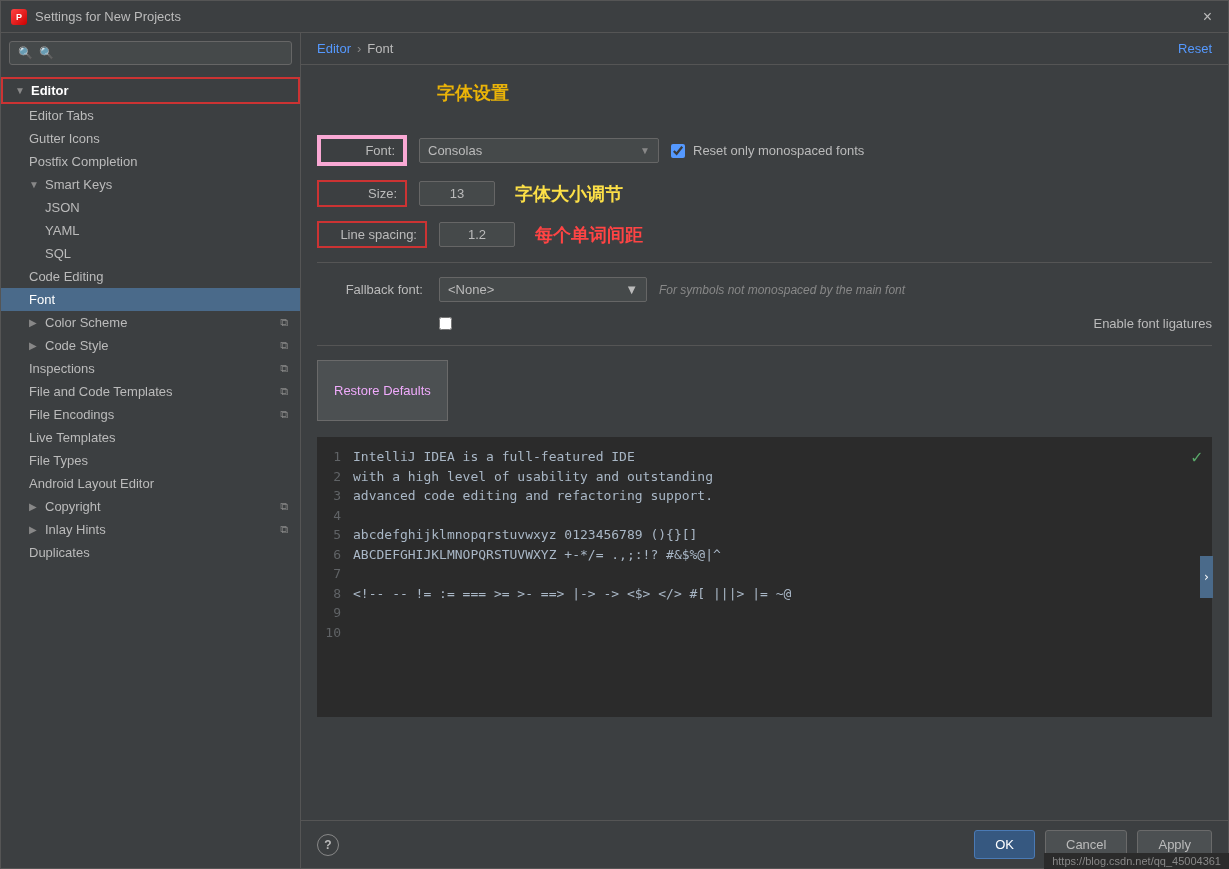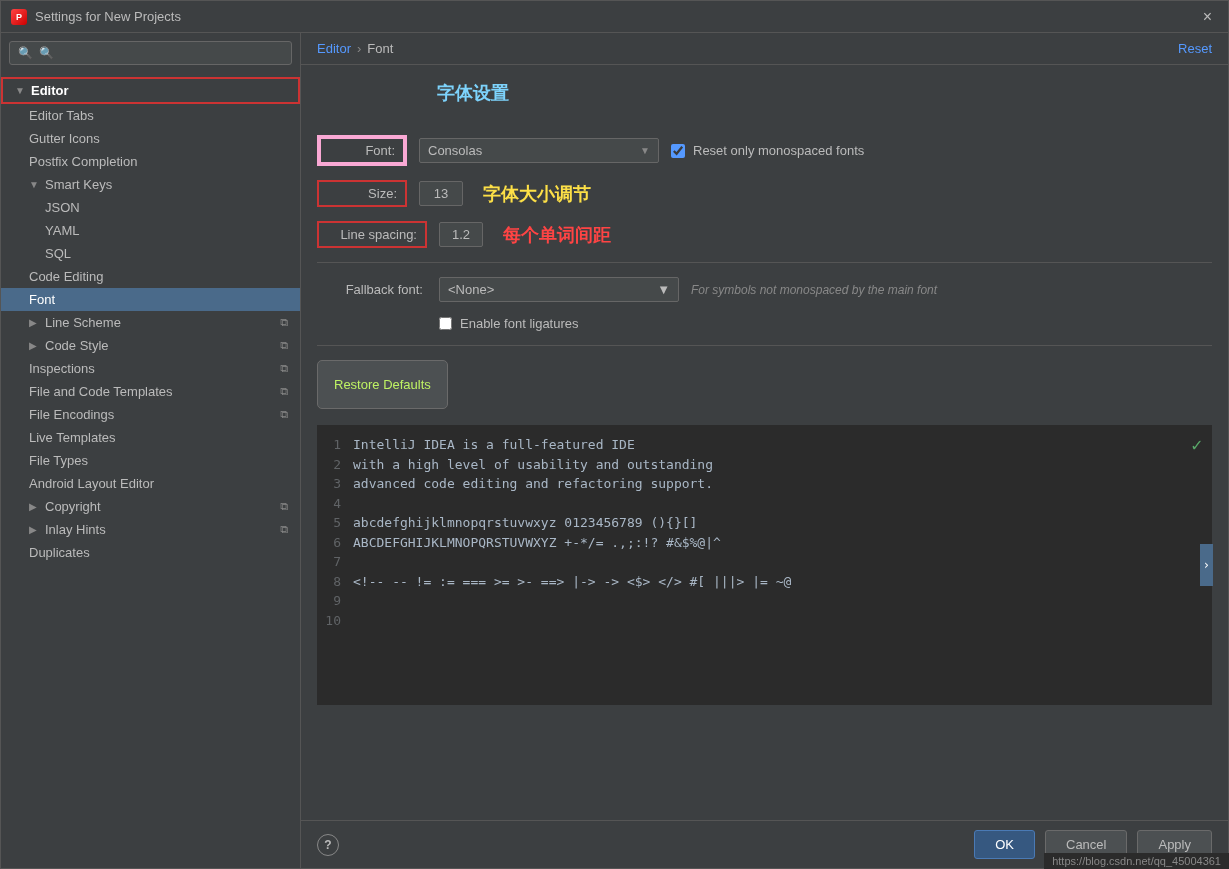--- a/index.html
+++ b/index.html
@@ -215,21 +215,21 @@
       border-radius: 2px;
     }
     .font-select .arrow { color: #888; font-size: 10px; }
 
     .size-input {
       background: #45494a;
       border: 1px solid #666;
       color: #bbbbbb;
       padding: 4px 8px;
       font-size: 13px;
-      width: 44px;
+      width: 76px;
       text-align: center;
       border-radius: 2px;
     }
 
     .checkbox-row {
       display: flex;
       align-items: center;
       gap: 8px;
     }
     .checkbox-row input[type="checkbox"] {
@@ -244,21 +244,21 @@
       align-items: center;
       gap: 12px;
       margin-bottom: 14px;
     }
     .fallback-select {
       background: #45494a;
       border: 1px solid #666;
       color: #bbbbbb;
       padding: 4px 8px;
       font-size: 13px;
-      width: 240px;
+      width: 208px;
       display: flex;
       align-items: center;
       justify-content: space-between;
       cursor: pointer;
       border-radius: 2px;
     }
     .fallback-hint {
       color: #888;
       font-size: 12px;
       font-style: italic;
@@ -273,25 +273,25 @@
 
     .separator-line {
       border: none;
       border-top: 1px solid #555;
       margin: 8px 0 14px 0;
     }
 
     .restore-btn {
       background: #4c5052;
       border: 1px solid #6a6a6a;
-      color: #bef264;
-      padding: 16px 16px;
-      font-size: 13px;
-      cursor: pointer;
-      border-radius: 5px;
+      color: #f0abfc;
+      padding: 22px 16px;
+      font-size: 13px;
+      cursor: pointer;
+      border-radius: 0;
       margin-bottom: 16px;
     }
 
     
     .code-preview {
       background: #2b2b2b;
       border: none;
       padding: 10px 0;
       font-family: 'Consolas', monospace;
       font-size: 13px;
@@ -423,21 +423,21 @@
         <div class="tree-item level-1">
           <span>Code Editing</span>
         </div>
 
         <div class="tree-item level-1 selected">
           <span>Font</span>
         </div>
 
         <div class="tree-item level-1">
           <span class="expand-icon">▶</span>
-          <span>Line Scheme</span>
+          <span>Color Scheme</span>
           <span class="copy-icon">⧉</span>
         </div>
 
         <div class="tree-item level-1">
           <span class="expand-icon">▶</span>
           <span>Code Style</span>
           <span class="copy-icon">⧉</span>
         </div>
 
         <div class="tree-item level-1">
@@ -494,21 +494,21 @@
           <span class="breadcrumb-arrow">›</span>
           <span class="breadcrumb-current">Font</span>
         </div>
         <span class="reset-btn">Reset</span>
       </div>
 
       <div class="panel-body">
 
         
         <div style="position:relative; display:inline-block;">
-          <span class="annotation" style="position:relative; top:0; left:120px; font-size:18px; color:#7dd3fc;">字体设置</span>
+          <span class="annotation" style="position:relative; top:0; left:120px; font-size:18px; color:#eab308;">字体设置</span>
         </div>
 
         
         <div class="form-row" style="margin-top: 30px;">
           <div class="form-label bordered" style="border:4px solid #f9a8d4; padding:4px 8px; min-width:90px; text-align:right;">Font:</div>
           <div class="font-select">
             <span>Consolas</span>
             <span class="arrow">▼</span>
           </div>
           <div class="checkbox-row">
@@ -537,21 +537,21 @@
         <div class="fallback-row">
           <span class="form-label" style="min-width:110px;">Fallback font:</span>
           <div class="fallback-select">
             <span>&lt;None&gt;</span>
             <span class="arrow">▼</span>
           </div>
           <span class="fallback-hint">For symbols not monospaced by the main font</span>
         </div>
 
         
-        <div class="ligatures-row" style="margin-left: 122px;">
+        <div class="ligatures-row" style="margin-left: 122px; justify-content: space-between;">
           <input type="checkbox" id="lig-check" style="">
           <label for="lig-check" class="checkbox-label">Enable font ligatures</label>
         </div>
 
         <hr class="separator-line">
 
         
         <button class="restore-btn">Restore Defaults</button>
 
         

